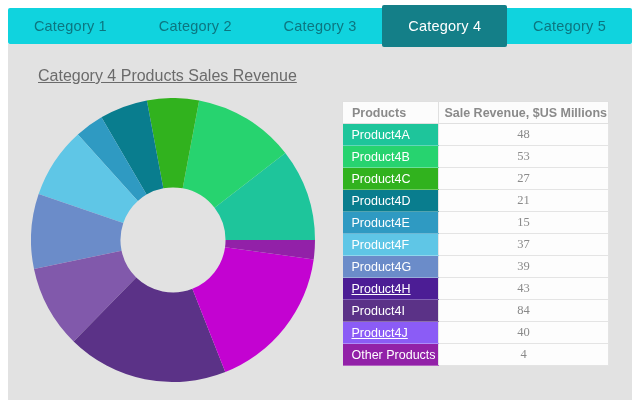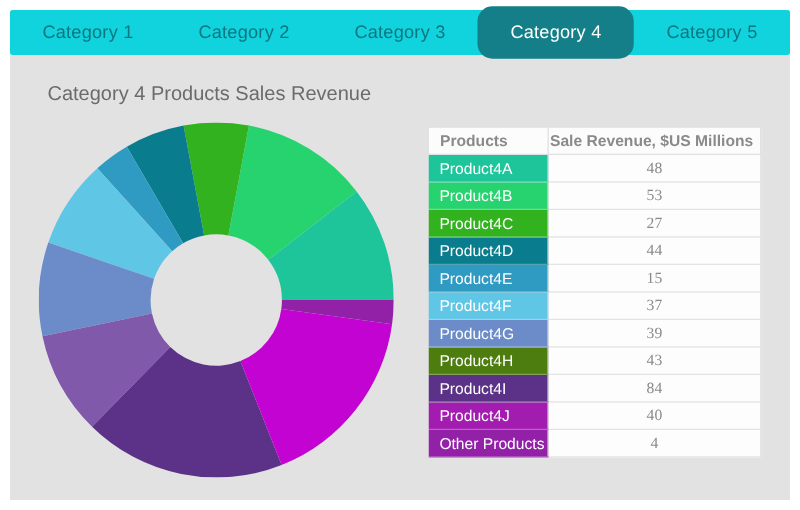--- a/index.html
+++ b/index.html
@@ -28,53 +28,54 @@
     font-size: 14.5px;
     letter-spacing: 0.2px;
     cursor: pointer;
     user-select: none;
   }
   .tab.active {
     background: var(--active-tab-bg);
     color: var(--active-tab-text);
     margin-top: -3px;
     margin-bottom: -3px;
-    border-radius: 12px;
+    border-radius: 2px;
   }
 
   
   .panel {
     position: absolute; left: 0; top: 36px;
     width: 624px; height: 356px;
     background: var(--panel-bg);
     z-index: 1;
   }
   .title {
     position: absolute; left: 30px; top: 23px;
     font-size: 16px;
     color: var(--title-text);
+    text-decoration: underline;
   }
   .donut { position: absolute; left: 23px; top: 54px; }
 
   
   .ptable {
     position: absolute; left: 334px; top: 57px;
     border-collapse: collapse;
     table-layout: fixed;
   }
   .ptable th, .ptable td { height: 22px; box-sizing: border-box; }
   .ptable thead th {
     background: var(--table-header-bg);
     color: var(--table-text);
     font-size: 12.5px;
     font-weight: 700;
     border: 1px solid #e0e0e0;
   }
   .th-product { width: 96px; text-align: left; padding-left: 9px; }
-  .th-value  { width: 170px; text-align: left; }
+  .th-value  { width: 170px; text-align: right; }
   .cell-product {
     color: #ffffff;
     font-size: 12.5px;
     padding-left: 9px;
     text-align: left;
     border-bottom: 1px solid rgba(255,255,255,0.30);
   }
   .cell-value {
     background: var(--value-cell-bg);
     color: var(--table-text);
@@ -140,44 +141,44 @@
           <tr>
             <td class="cell-product" style="background: rgb(39, 211, 111);">Product4B</td>
             <td class="cell-value">53</td>
           </tr>
           <tr>
             <td class="cell-product" style="background: rgb(49, 178, 30);">Product4C</td>
             <td class="cell-value">27</td>
           </tr>
           <tr>
             <td class="cell-product" style="background: rgb(9, 125, 142);">Product4D</td>
-            <td class="cell-value">44</td>
+            <td class="cell-value">21</td>
           </tr>
           <tr>
             <td class="cell-product" style="background: rgb(47, 154, 194);">Product4E</td>
             <td class="cell-value">15</td>
           </tr>
           <tr>
             <td class="cell-product" style="background: rgb(95, 198, 230);">Product4F</td>
             <td class="cell-value">37</td>
           </tr>
           <tr>
             <td class="cell-product" style="background: rgb(107, 140, 201);">Product4G</td>
             <td class="cell-value">39</td>
           </tr>
           <tr>
-            <td class="cell-product" style="background: #4d7c0f;">Product4H</td>
+            <td class="cell-product" style="background: #4c1d95; text-decoration: underline;">Product4H</td>
             <td class="cell-value">43</td>
           </tr>
           <tr>
             <td class="cell-product" style="background: rgb(91, 50, 135);">Product4I</td>
             <td class="cell-value">84</td>
           </tr>
           <tr>
-            <td class="cell-product" style="background: #a21caf;">Product4J</td>
+            <td class="cell-product" style="background: #8b5cf6; text-decoration: underline;">Product4J</td>
             <td class="cell-value">40</td>
           </tr>
           <tr>
             <td class="cell-product" style="background: rgb(146, 33, 168);">Other Products</td>
             <td class="cell-value">4</td>
           </tr>
         </tbody>
     </table>
   </div>
 

